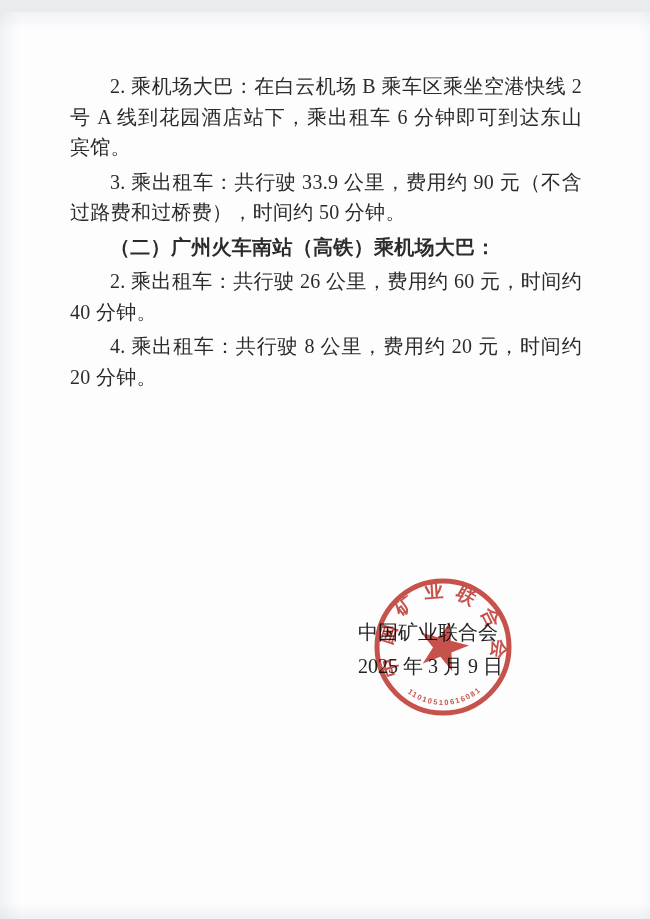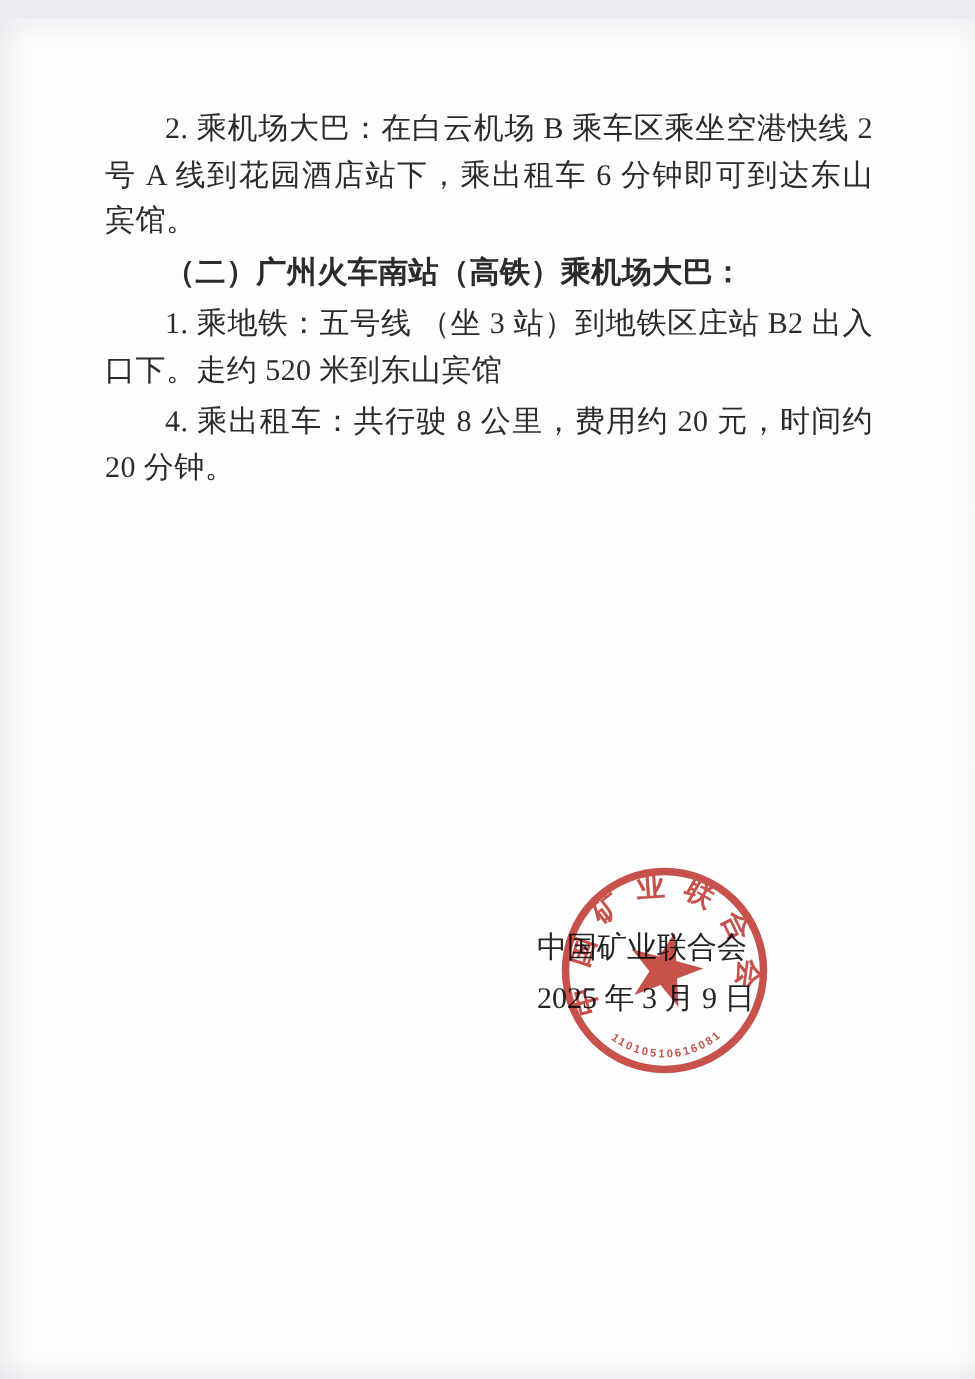--- a/index.html
+++ b/index.html
@@ -75,22 +75,23 @@
     letter-spacing: 1.6px;
   }
 </style>
 </head>
 <body>
 
 <div class="page">
 
   <div class="doc-body">
     <p>2. 乘机场大巴：在白云机场 B 乘车区乘坐空港快线 2 号 A 线到花园酒店站下，乘出租车 6 分钟即可到达东山宾馆。</p>
+    <p>3. 乘出租车：共行驶 33.9 公里，费用约 90 元（不含过路费和过桥费），时间约 50 分钟。</p>
     <p class="heading">（二）广州火车南站（高铁）乘机场大巴：</p>
-    <p>1. 乘地铁：五号线 （坐 3 站）到地铁区庄站 B2 出入口下。走约 520 米到东山宾馆</p>
+    <p>2. 乘出租车：共行驶 26 公里，费用约 60 元，时间约 40 分钟。</p>
     <p>4. 乘出租车：共行驶 8 公里，费用约 20 元，时间约 20 分钟。</p>
   </div>
 
   <div class="sig-block">
     <div>中国矿业联合会</div>
     <div>2025 年 3 月 9 日</div>
   </div>
 
   <div class="seal-wrap">
     <svg width="144" height="144" viewBox="0 0 144 144" color="#c23a33">

